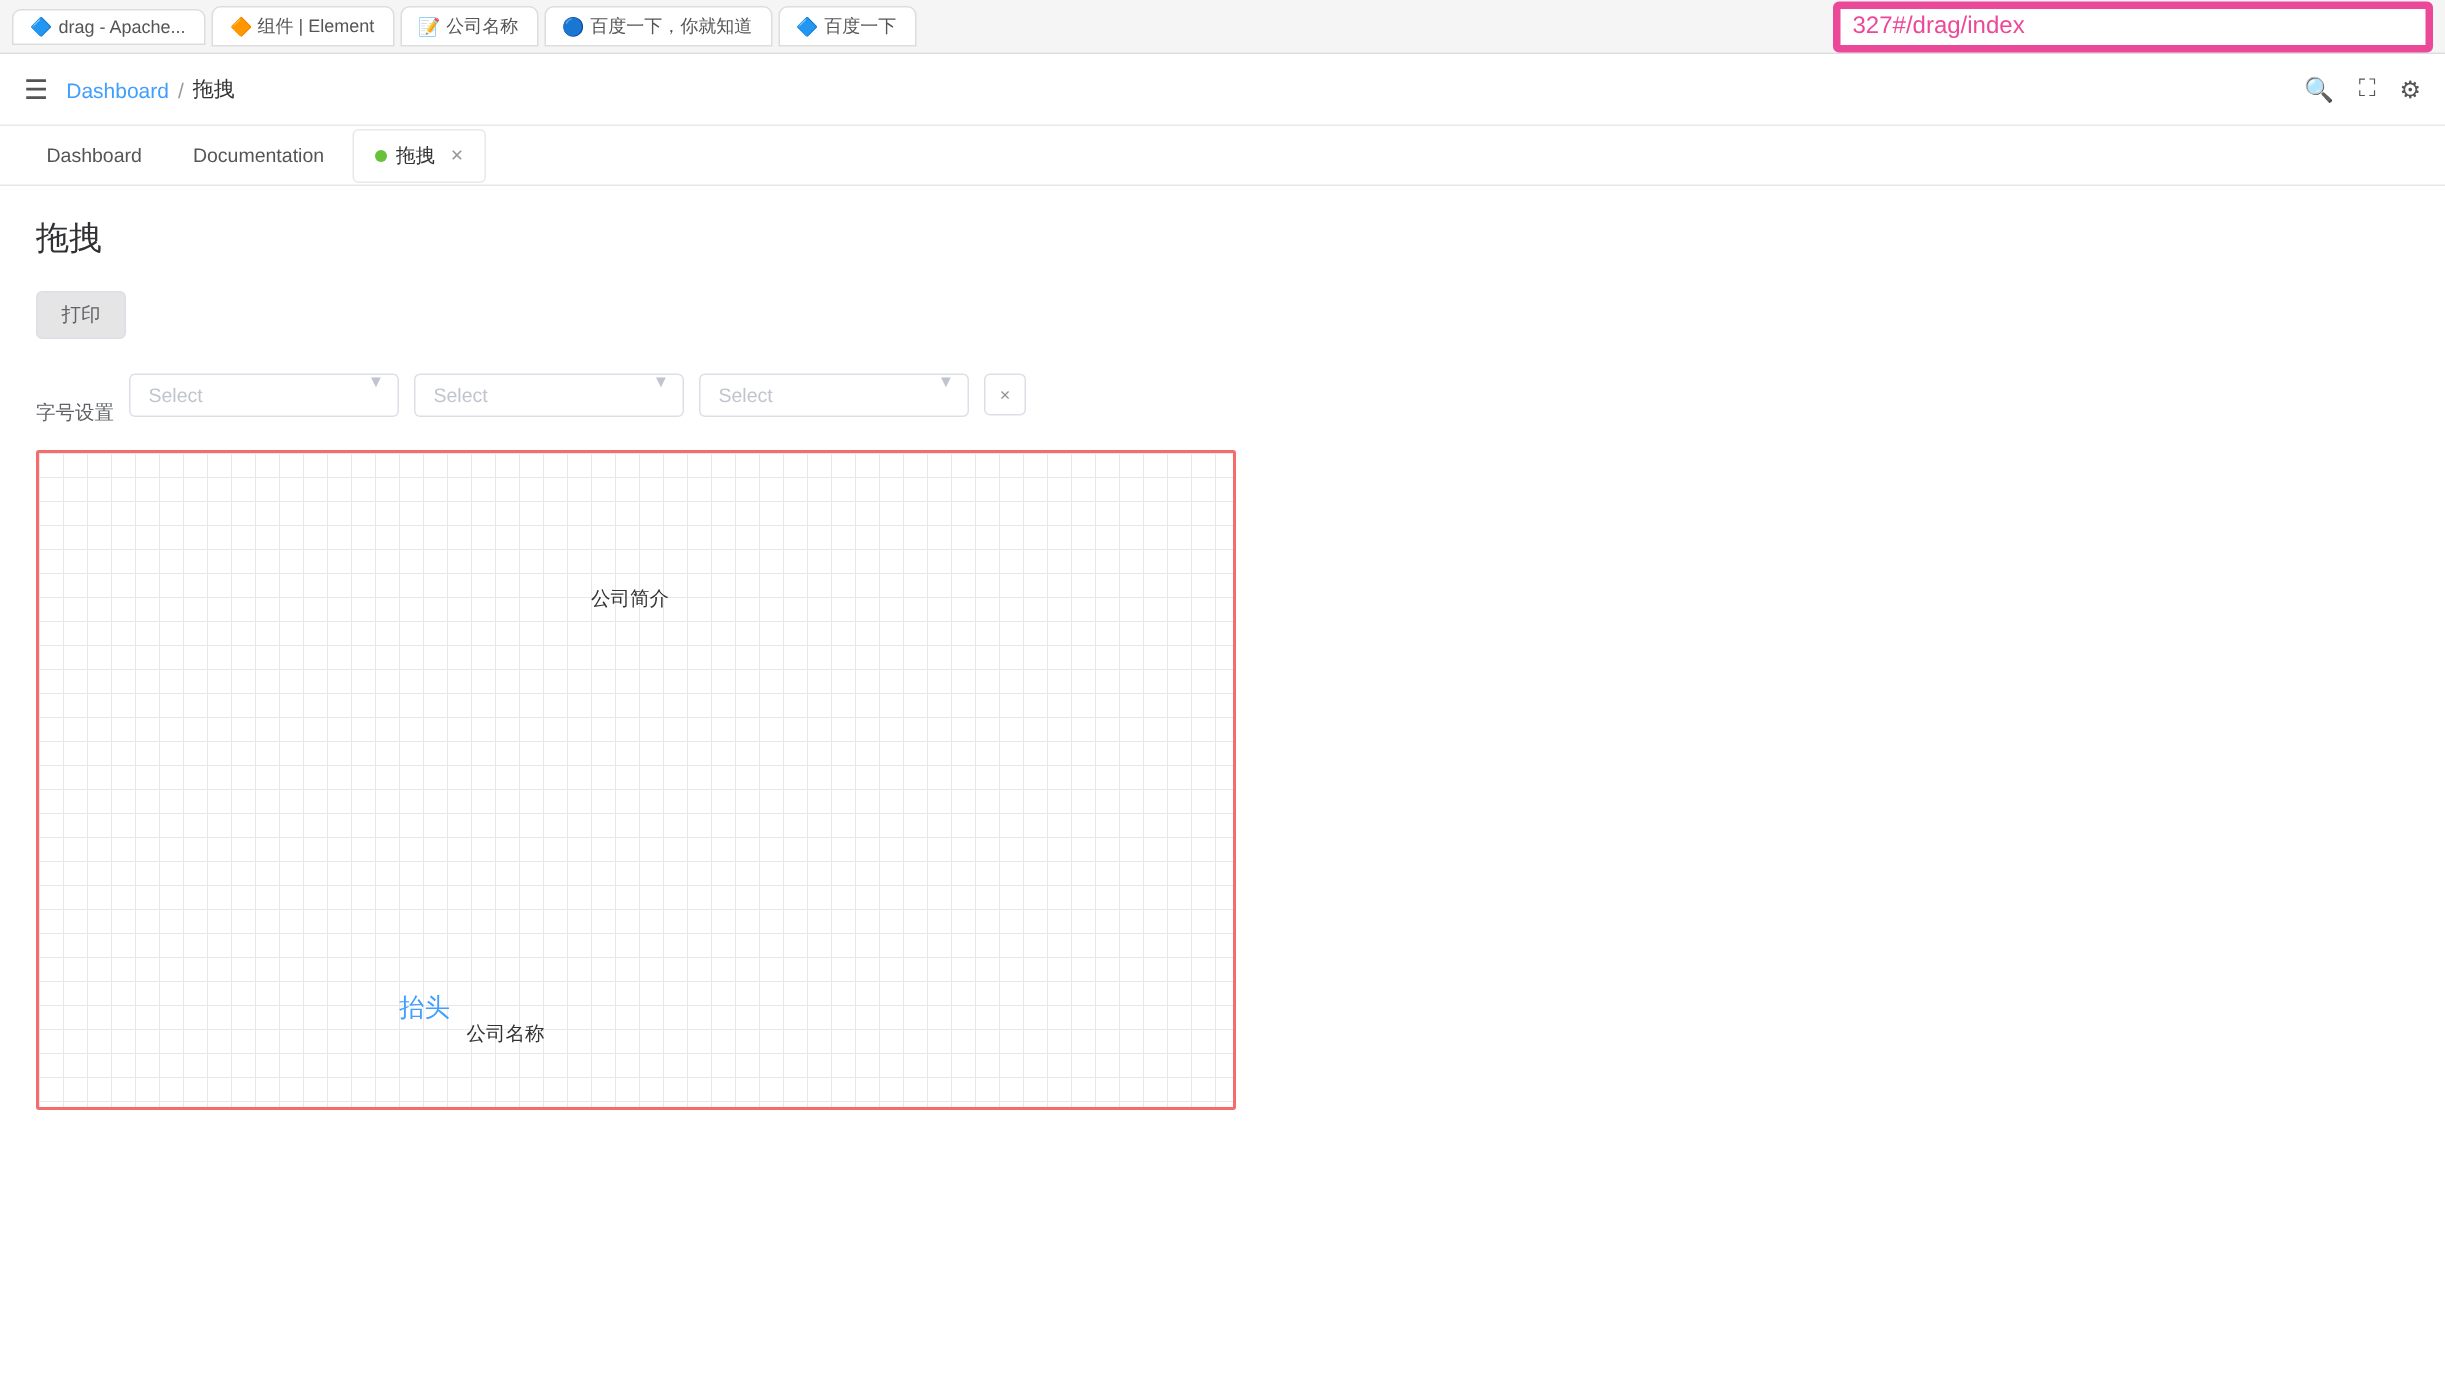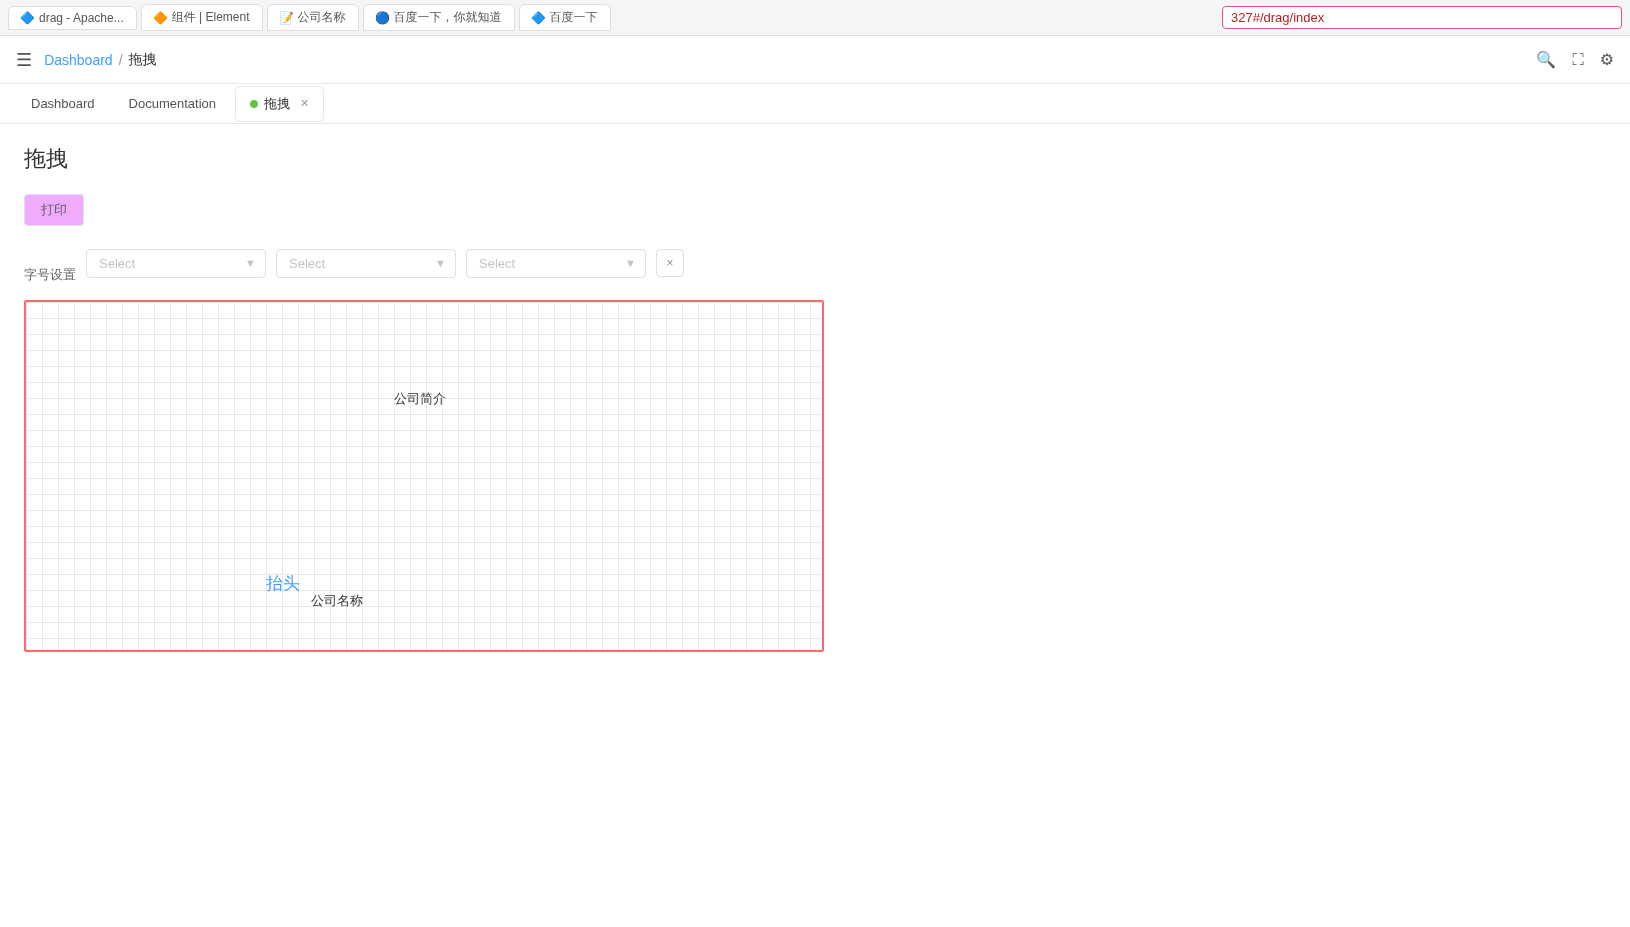--- a/index.html
+++ b/index.html
@@ -37,24 +37,24 @@
       width: 14px;
       height: 14px;
       display: inline-flex;
       align-items: center;
       justify-content: center;
     }
     .url-bar {
       flex: 1;
       max-width: 400px;
       padding: 3px 8px;
-      font-size: 13px;
-      border: 1px solid #ec4899;
-      border-radius: 4px;
-      color: #b91c1c;
+      font-size: 16px;
+      border: 5px solid #ec4899;
+      border-radius: 4px;
+      color: #ec4899;
     }
 
     
     .app-header {
       height: 48px;
       background: #fff;
       border-bottom: 1px solid #e8e8e8;
       display: flex;
       align-items: center;
       padding: 0 16px;
@@ -115,21 +115,21 @@
       display: flex;
       align-items: center;
       gap: 12px;
       margin-bottom: 16px;
       flex-wrap: wrap;
     }
     .print-btn {
       padding: 6px 16px;
       border: 1px solid #dcdfe6;
       border-radius: 4px;
-      background: #f0abfc;
+      background: #e5e5e5;
       color: #606266;
       cursor: pointer;
       font-size: 13px;
     }
 
     .font-settings-row {
       display: flex;
       align-items: center;
       gap: 10px;
       flex-wrap: wrap;
@@ -138,21 +138,21 @@
       font-size: 13px;
       color: #606266;
       white-space: nowrap;
       margin-top: 24px;
     }
 
     
     .select-wrapper {
       position: relative;
       display: inline-flex;
-      align-items: center;
+      align-items: flex-start;
     }
     .select-input {
       appearance: none;
       -webkit-appearance: none;
       width: 180px;
       padding: 6px 30px 6px 12px;
       border: 1px solid #dcdfe6;
       border-radius: 4px;
       background: #fff;
       font-size: 13px;
@@ -180,21 +180,21 @@
       cursor: pointer;
       color: #909399;
       font-size: 12px;
     }
 
     
     .canvas-container {
       border: 2px solid #f56c6c;
       border-radius: 2px;
       width: 800px;
-      height: 352px;
+      height: 440px;
       position: relative;
       background-image:
         repeating-linear-gradient(#e8e8e8 0, #e8e8e8 1px, transparent 1px, transparent 100%),
         repeating-linear-gradient(90deg, #e8e8e8 0, #e8e8e8 1px, transparent 1px, transparent 100%);
       background-size: 16px 16px;
       background-color: #fff;
       overflow: hidden;
     }
 
     .canvas-label-company-intro {

